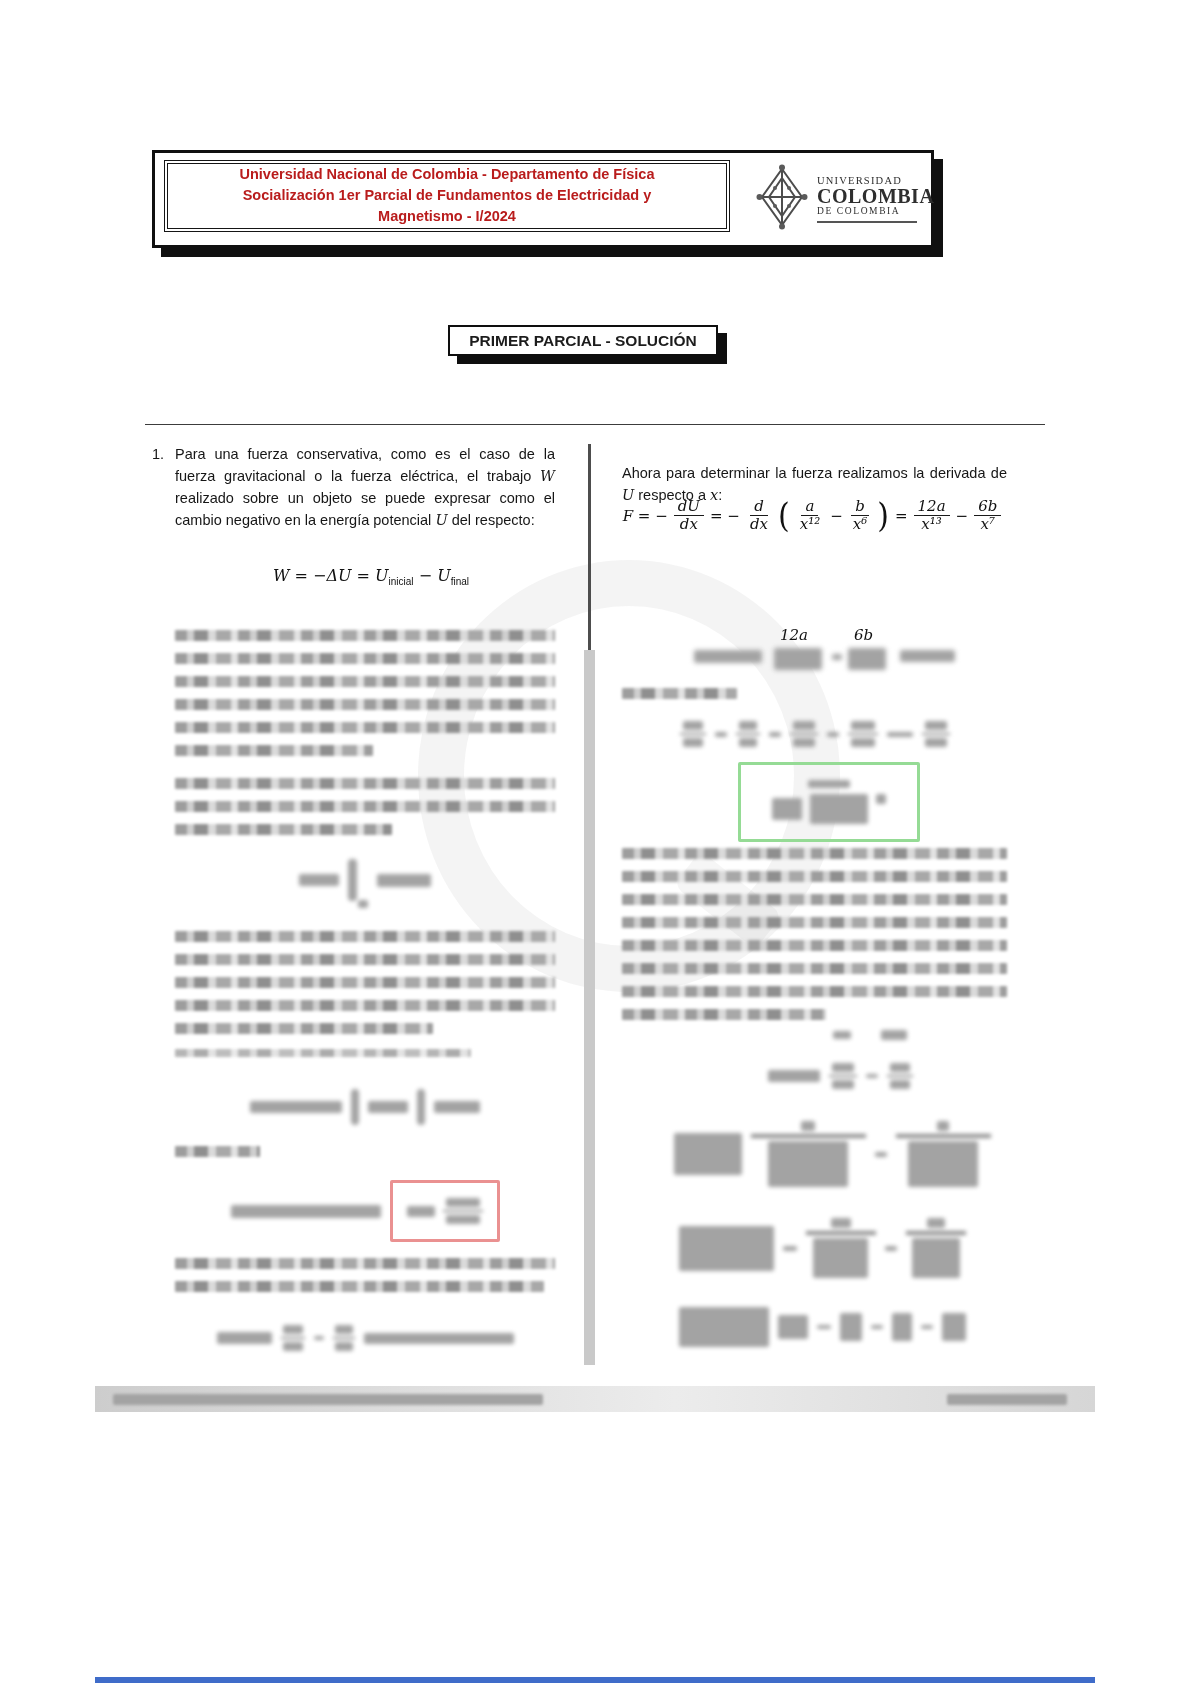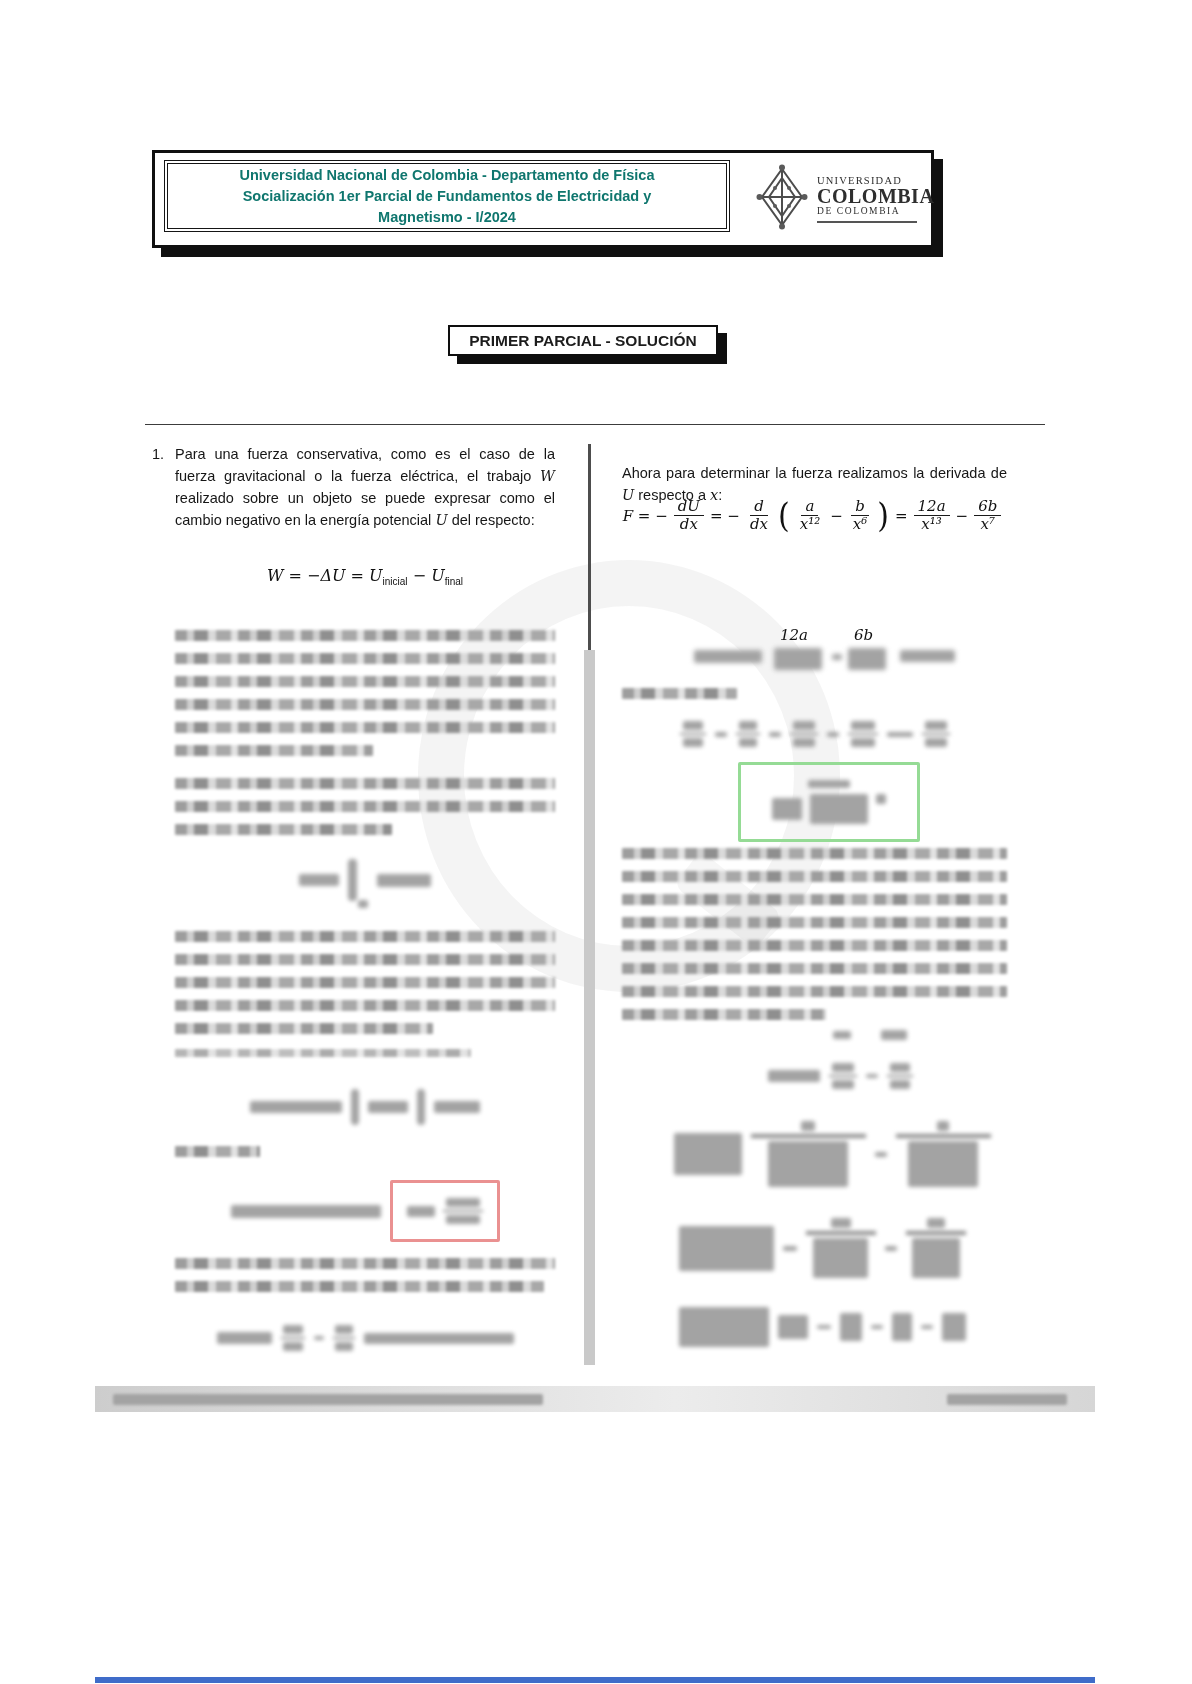--- a/index.html
+++ b/index.html
@@ -4,22 +4,22 @@
 <style>
   html,body{margin:0;padding:0;background:#ffffff;}
   .page{position:relative;width:1192px;height:1684px;background:#fff;overflow:hidden;
         font-family:"Liberation Sans",sans-serif;color:#1c1c1c;}
 
   
   .hdr-box{position:absolute;left:152px;top:150px;width:776px;height:92px;background:#fff;
            border:3px solid #101010;box-shadow:9px 9px 0 0 #101010;}
   .hdr-inner{position:absolute;left:9px;top:7px;width:566px;height:72px;border:1.5px solid #151515;padding:2px;box-sizing:border-box;}
   .hdr-inner2{border:1.5px solid #151515;width:100%;height:100%;box-sizing:border-box;
-              display:flex;flex-direction:column;justify-content:center;text-align:center;
-              font-weight:bold;font-size:14.5px;line-height:21px;color:#0f766e;}
+              display:flex;flex-direction:column;text-align:center;
+              font-weight:bold;font-size:14.5px;line-height:21px;color:#b91c1c;}
   .logo{position:absolute;left:600px;top:8px;width:168px;height:76px;display:flex;align-items:center;gap:8px;}
   .logo-text{font-family:"Liberation Serif",serif;color:#2e2e2e;line-height:1.05;}
   .logo-top{font-size:10.5px;letter-spacing:1.2px;}
   .logo-name{font-size:20px;letter-spacing:.5px;font-weight:600;}
   .logo-bottom{font-size:9.5px;letter-spacing:1.6px;}
   .logo-rule{width:100px;height:1.5px;background:#555;margin-top:4px;}
 
   
   .banner{position:absolute;left:448px;top:325px;width:266px;height:27px;background:#fff;
           border:2.5px solid #0e0e0e;box-shadow:9px 8px 0 0 #0e0e0e;
@@ -115,21 +115,21 @@
   <div class="rule"></div>
 
   <div class="div-dark"></div>
   <div class="div-light"></div>
 
   <div class="col-p" style="left:152px;top:443px;width:20px;">1.</div>
   <div class="col-p" style="left:175px;top:443px;width:380px;">
     <span>Para una fuerza conservativa, como es el caso de la fuerza gravitacional o la fuerza eléctrica, el trabajo </span><span class="mvar">W</span><span> realizado sobre un objeto se puede expresar como el cambio negativo en la energía potencial </span><span class="mvar">U</span><span> del respecto:</span>
   </div>
 
-  <div class="eq math" style="left:175px;top:566px;width:380px;font-size:16px;">
+  <div class="eq math" style="left:181px;top:566px;width:380px;font-size:16px;">
     <span>W = −ΔU = U</span><sub>inicial</sub><span> − U</span><sub>final</sub>
   </div>
 
   <div class="rpar" style="left:175px;top:630px;width:380px;">
     <div class="rline" style="width:100%"></div>
       <div class="rline" style="width:100%"></div>
     <div class="rline" style="width:100%"></div>
       <div class="rline" style="width:100%"></div>
     <div class="rline" style="width:100%"></div>
       <div class="rline" style="width:52%"></div>

